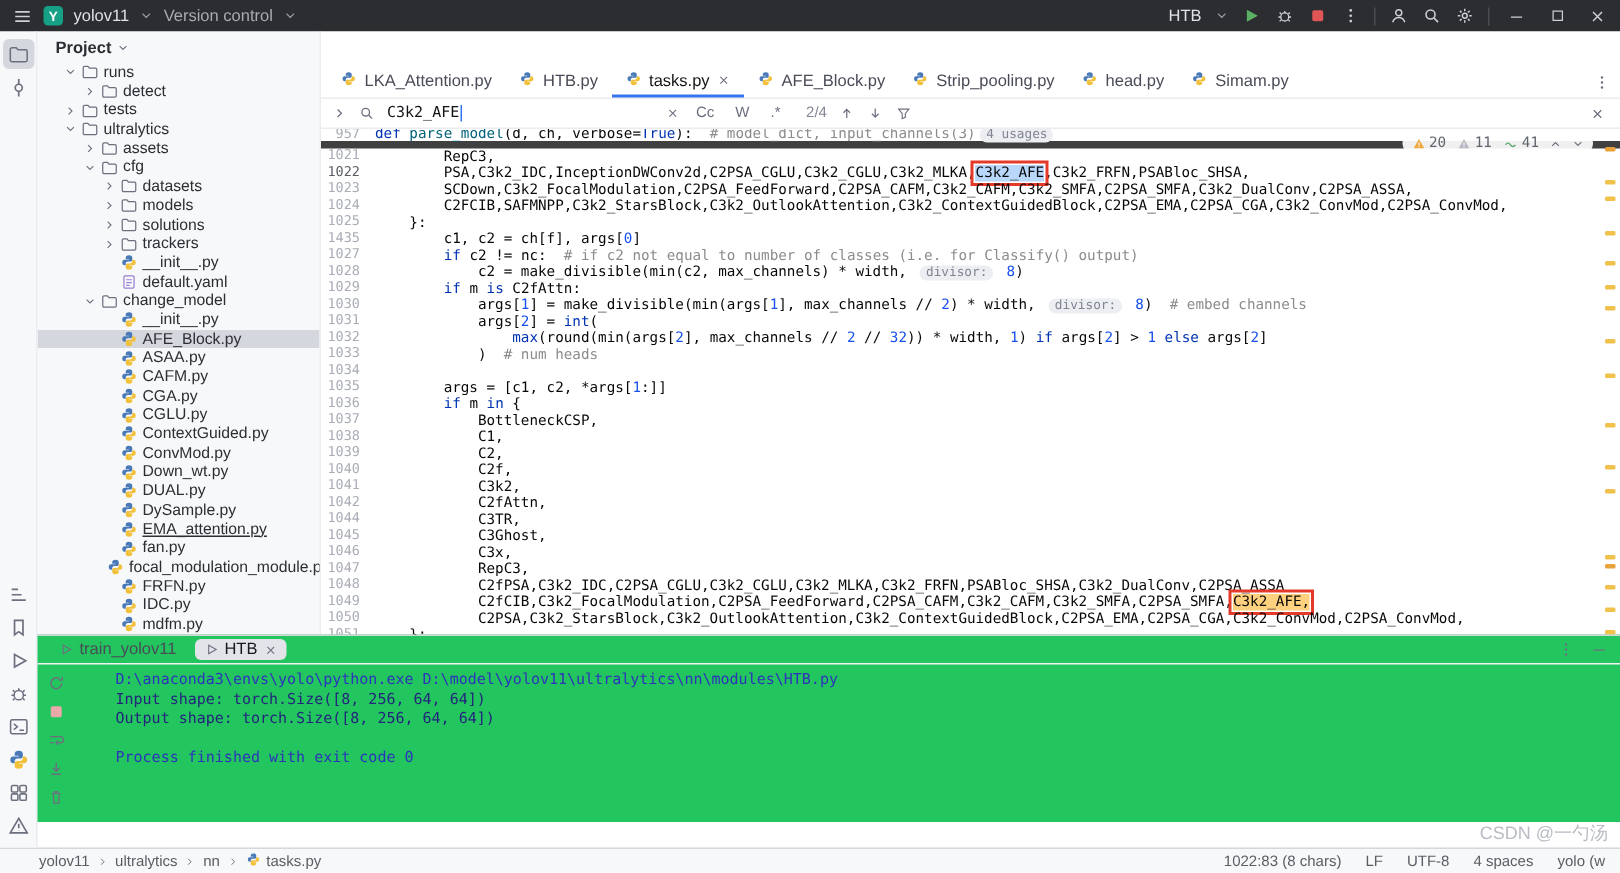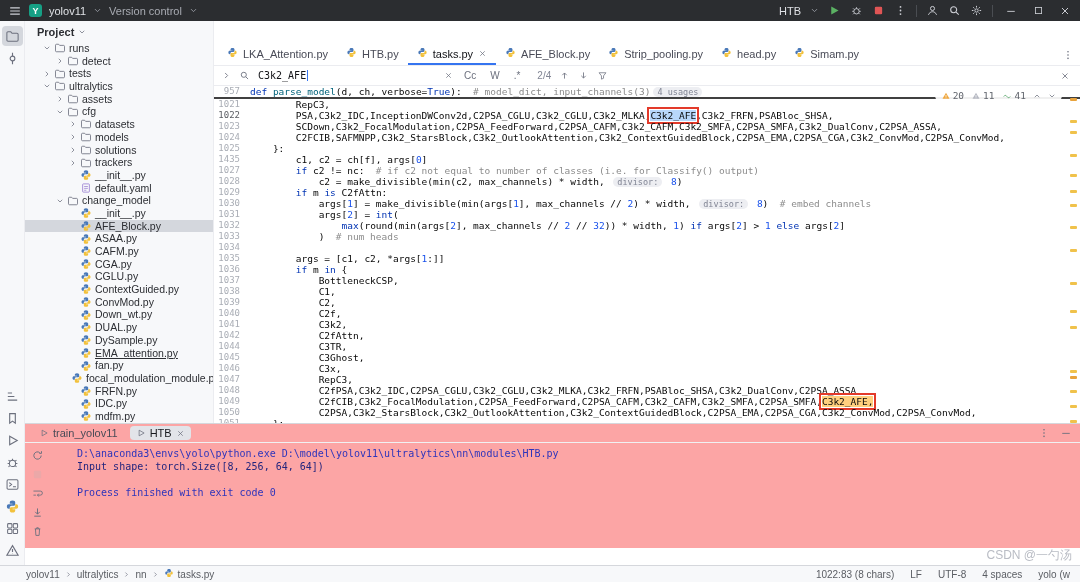--- a/index.html
+++ b/index.html
@@ -48,40 +48,40 @@
   .etab.active { border-bottom-color:#3574f0; color:#121317; }
   .tabs-row > .tbi { align-self:center; margin-left:auto; }
   .search-row { height:20px; border-bottom:1px solid #ebecf0; display:flex; align-items:center; gap:8px; padding:0 10px 0 8px; font-size:10px; }
   .query { width:178px; display:flex; align-items:center; font:10px "DejaVu Sans Mono", monospace; color:#121317; }
   .caret { width:1px; height:11px; background:#3574f0; margin-left:1px; }
   .sopt { color:#6c707e; font-size:10px; padding:1px 3px; border-radius:3px; }
   .scount { color:#818594; margin-left:6px; }
 
   .code { flex:1; position:relative; overflow:hidden; font:9.5px/11px "DejaVu Sans Mono", monospace; }
   .cl { display:flex; height:11px; }
-  .cl.sticky { height:13px; align-items:center; border-bottom:2px solid #404040; background:#fff; }
+  .cl.sticky { height:13px; align-items:center; border-bottom:5px solid #404040; background:#fff; }
   .ln { flex:none; width:36px; text-align:right; padding-right:10px; color:#a9adb5; font-size:9px; }
   .ln.cur { color:#5a5d63; }
   .lc { white-space:pre; color:#080808; }
   .sp { color:#080808; }
   .sk { color:#0033b3; }
   .sc { color:#8c8c8c; }
   .sn { color:#1750eb; }
   .sf { color:#00627a; }
   .si-chip, .si { }
   .chip { background:#edeef2; color:#818594; border-radius:7px; padding:0 4px; margin:0 3px; font-size:8.5px; }
   .smb { background:#b8d7fb; outline:2px solid #e33a2a; outline-offset:1px; }
   .smo { background:#ffd07e; outline:2px solid #e33a2a; outline-offset:1px; }
   .marks { position:absolute; top:0; right:0; width:13px; height:100%; }
   .mark { position:absolute; right:3px; width:7px; height:3px; border-radius:1px; }
   .inspections { position:absolute; top:2px; right:18px; display:flex; align-items:center; gap:7px; font-size:9.5px; color:#60646c; background:rgba(255,255,255,.92); padding:2px 6px; border-radius:8px; z-index:3; }
   .insp { display:flex; align-items:center; gap:2px; }
 
   
-  .console { height:125px; border-top:1px solid #d5d7dc; display:flex; flex-direction:column; background:#fca5a5; }
+  .console { height:125px; border-top:1px solid #d5d7dc; display:flex; flex-direction:column; background:#22c55e; }
   .console-head { height:19px; display:flex; align-items:center; gap:10px; padding:0 8px 0 8px; border-bottom:1px solid #f0f1f3; }
   .ctab { display:flex; align-items:center; gap:4px; font-size:11px; color:#494b57; padding:1px 6px; border-radius:4px; }
   .ctab.active { background:#e2e4e9; color:#16181d; }
   .ctabs { display:flex; gap:6px; }
   .console-body { flex:1; display:flex; min-height:0; }
   .ctoolbar { width:24px; display:flex; flex-direction:column; align-items:center; padding-top:3px; }
   .cti { width:18px; height:18px; display:flex; align-items:center; justify-content:center; color:#6c707e; margin-bottom:1px; }
   .cout { flex:1; padding:4px 0 0 16px; font:10px/13px "DejaVu Sans Mono", monospace; }
   .con-line { min-height:13px; white-space:pre;padding-left:12px; }
   .con-line.cmd { color:#2d34bb; }
@@ -987,20 +987,21 @@
             </span>
             <span class="cti">
               <svg width="13" height="13" viewBox="0 0 16 16" fill="none">
                 <path d="M4.5 4.8h7M7 4.8V3.4h2v1.4M5.5 4.8l.5 8h4l.5-8" fill="none" stroke="currentColor" stroke-width="1.1"></path>
               </svg>
             </span>
           </div>
         <div class="cout" id="cout">
             <div class="con-line cmd">D:\anaconda3\envs\yolo\python.exe D:\model\yolov11\ultralytics\nn\modules\HTB.py</div>
             <div class="con-line out">Input shape: torch.Size([8, 256, 64, 64])</div>
+            <div class="con-line out">Output shape: torch.Size([8, 256, 64, 64])</div>
             <div class="con-line out"> </div>
             <div class="con-line sys">Process finished with exit code 0</div>
           </div>
       </div>
     </div>
   </div>
 </div>
 
 <div class="statusbar">
   <div class="crumbs" id="crumbs">

